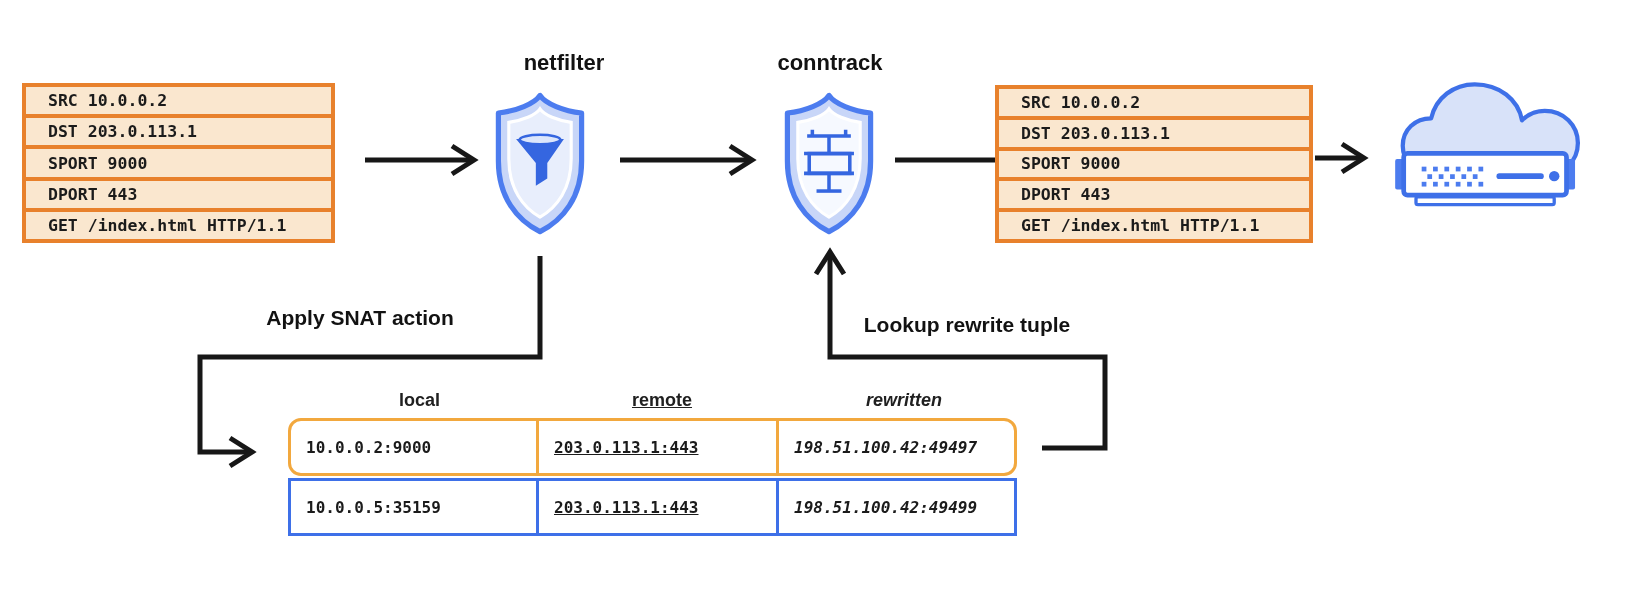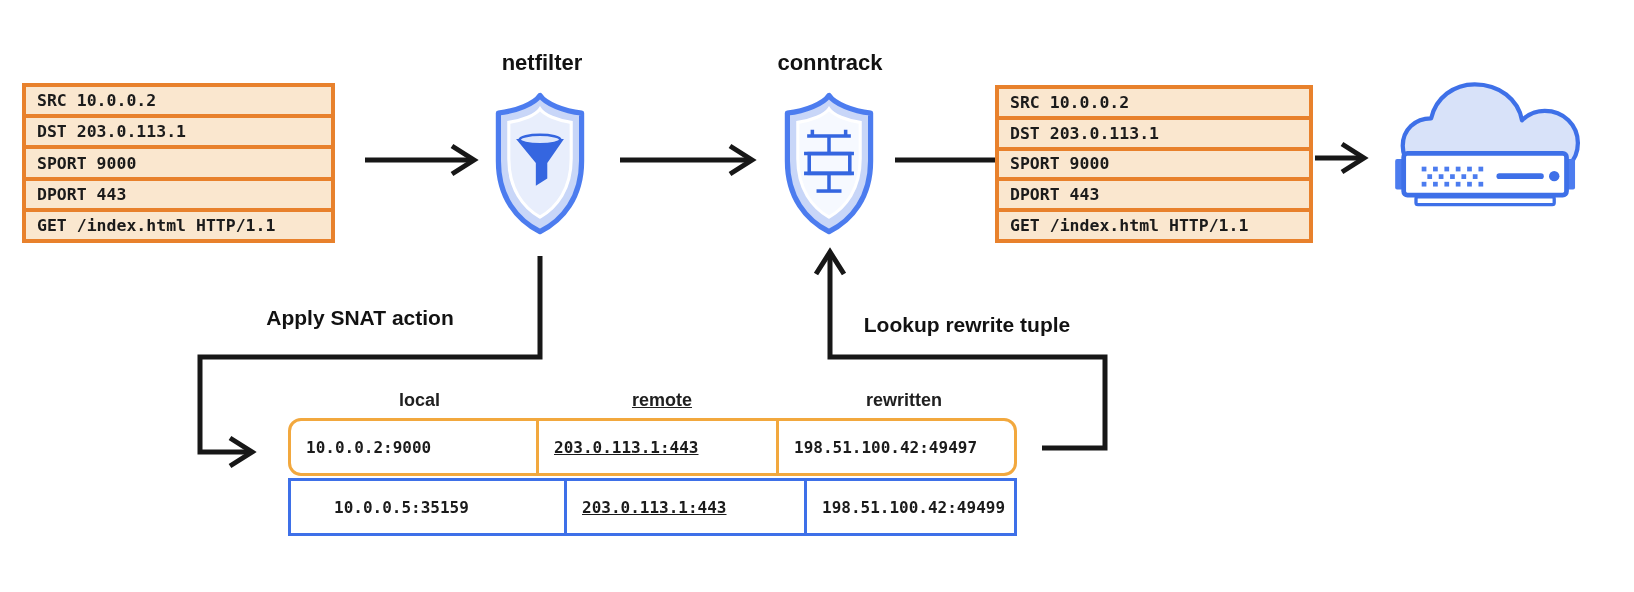--- a/index.html
+++ b/index.html
@@ -7,21 +7,21 @@
     position:relative;width:1634px;height:592px;background:#ffffff;overflow:hidden;
     font-family:"Liberation Sans",sans-serif;color:#1b1b1b;
   }
   
   .ptable{
     position:absolute;display:flex;flex-direction:column;gap:4px;
     background:#E8812C;padding:4px;box-sizing:border-box;
   }
   .prow{
     flex:1;background:#FAE7CF;display:flex;align-items:center;
-    padding-left:11px;
+    padding-left:22px;
     font-family:"DejaVu Sans Mono",monospace;font-weight:bold;font-size:16.5px;
     white-space:nowrap;color:#1b1b1b;
   }
   
   .nodelabel{
     position:absolute;text-align:center;font-weight:bold;font-size:22px;color:#121212;
   }
   .annot{
     position:absolute;text-align:center;font-weight:bold;font-size:21px;color:#121212;
     white-space:nowrap;
@@ -31,29 +31,29 @@
     position:absolute;left:297px;top:390px;width:729px;display:flex;
   }
   .nat-header .hcell{
     text-align:center;font-weight:bold;font-size:18px;color:#202020;
   }
   .nat-row{
     position:absolute;left:288px;width:729px;height:58px;display:flex;
     background:#ffffff;box-sizing:border-box;
   }
   .nat-row.orange{border:3px solid #F2A83E;}
-  .nat-row.blue{border:3px solid #3E70E8;padding-left:28px;}
+  .nat-row.blue{border:3px solid #3E70E8;}
   .nat-cell{
     display:flex;align-items:center;padding-left:15px;box-sizing:border-box;
     font-family:"DejaVu Sans Mono",monospace;font-weight:bold;font-size:16px;
     white-space:nowrap;color:#1b1b1b;
   }
   .nat-row.orange .nat-cell + .nat-cell{border-left:3px solid #F2A83E;}
   .nat-row.blue .nat-cell + .nat-cell{border-left:3px solid #3E70E8;}
-  .c1{width:245px;} .c2{width:240px;text-decoration:underline;} .c3{flex:1;}
+  .c1{width:245px;} .c2{width:240px;text-decoration:underline;} .c3{flex:1;font-style:italic;}
   
   .abs{position:absolute;}
   svg{display:block;}
 </style>
 </head>
 <body>
 
 <div id="canvas">
 
   <svg class="abs" width="1634" height="592" viewBox="0 0 1634 592" fill="none" stroke="#171717" stroke-width="5">
@@ -83,21 +83,21 @@
   </svg>
 
   <div class="ptable" style="left:22px;top:83px;width:313px;height:160px;">
     <div class="prow">SRC 10.0.0.2</div>
     <div class="prow">DST 203.0.113.1</div>
     <div class="prow">SPORT 9000</div>
     <div class="prow">DPORT 443</div>
     <div class="prow">GET /index.html HTTP/1.1</div>
   </div>
 
-  <div class="nodelabel" style="left:442px;top:50px;width:200px;">netfilter</div>
+  <div class="nodelabel" style="left:464px;top:50px;width:200px;">netfilter</div>
   <span class="abs" style="left:488px;top:90px;">
     <svg width="104" height="148" viewBox="0 0 100 142">
       <path d="M50 5 C45 13 27 20 10 22 L10 68 C10 103 28 125 50 136 C72 125 90 103 90 68 L90 22 C73 20 55 13 50 5 Z" fill="#C8D6F8" stroke="#4C7CEF" stroke-width="5" stroke-linejoin="round"></path>
       <path d="M50 18 C46 24 33 29 20 31 L20 66 C20 95 34 113 50 122 C66 113 80 95 80 66 L80 31 C67 29 54 24 50 18 Z" fill="#E8EEFC" stroke="#FFFFFF" stroke-width="3"></path>
       <path d="M27 47 L73 47 L57 70 L57 85 L46 92 L46 70 Z" fill="#3566E0"></path>
       <ellipse cx="50" cy="47.5" rx="19.5" ry="4.6" fill="#DCE6FB" stroke="#3566E0" stroke-width="2.5"></ellipse>
     </svg>
   </span>
 
   <div class="nodelabel" style="left:730px;top:50px;width:200px;">conntrack</div>

